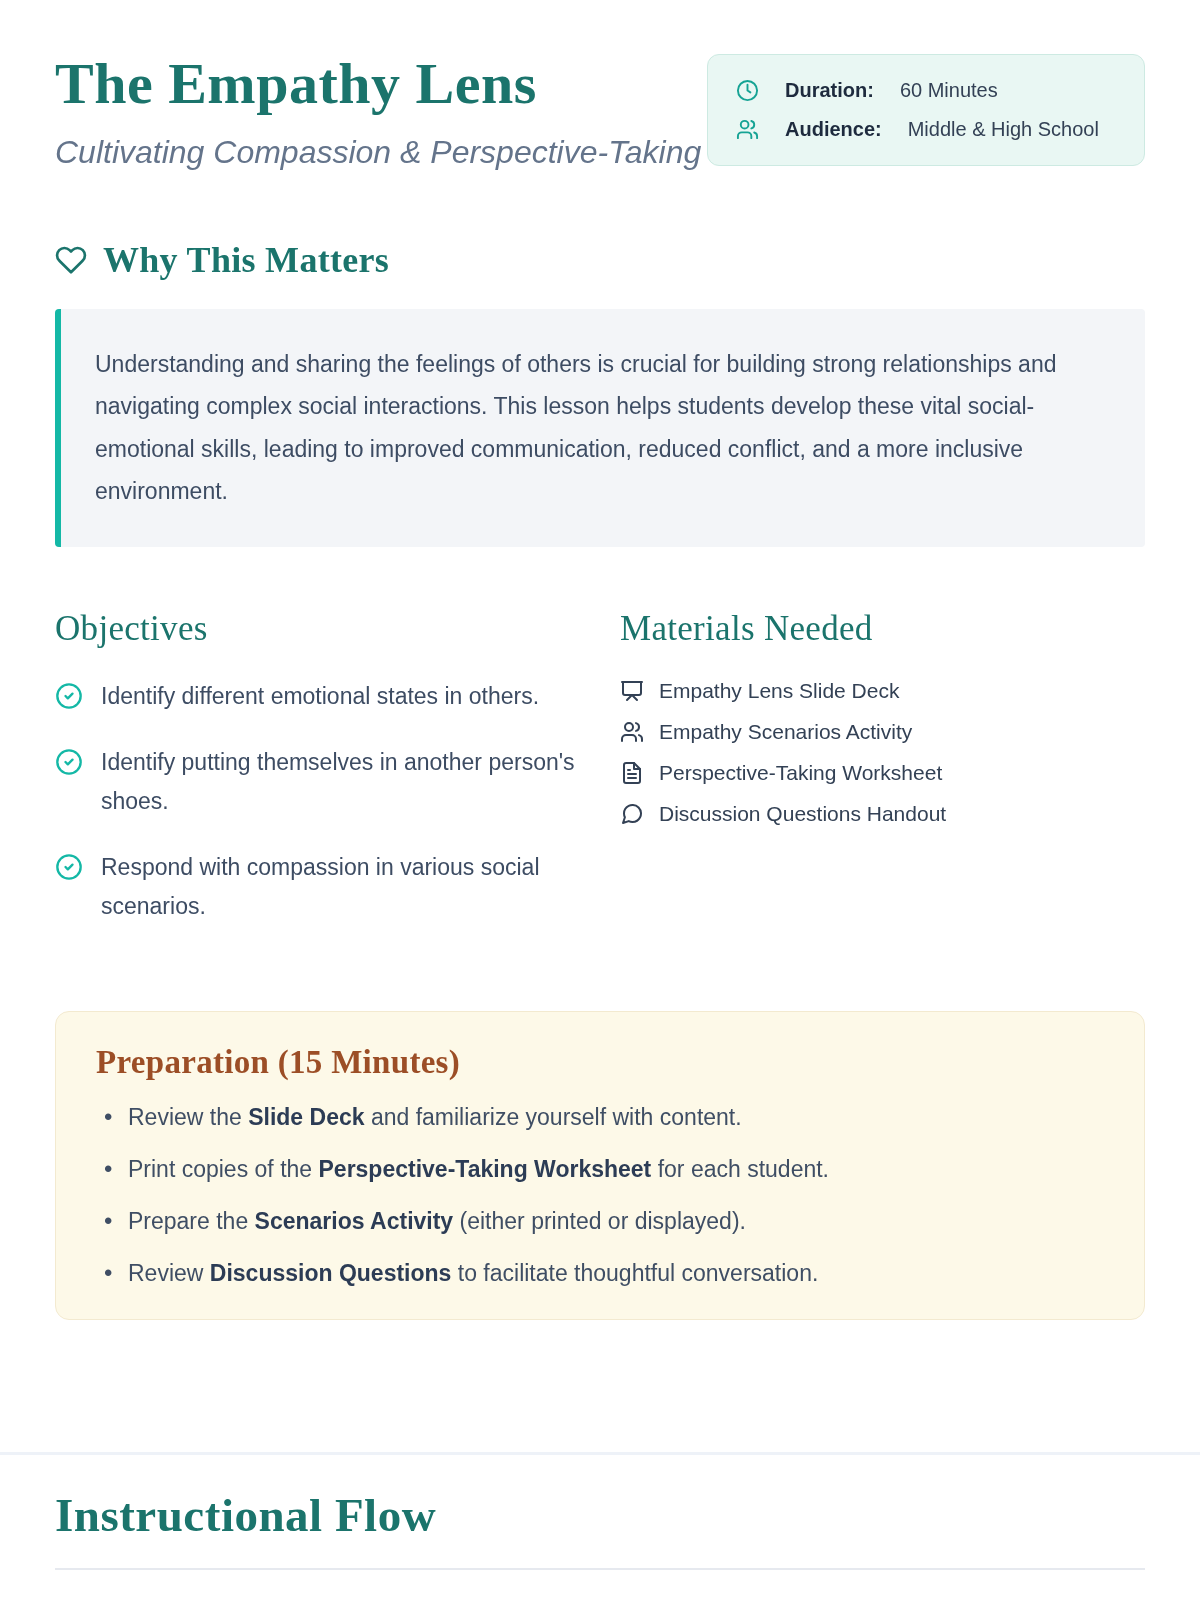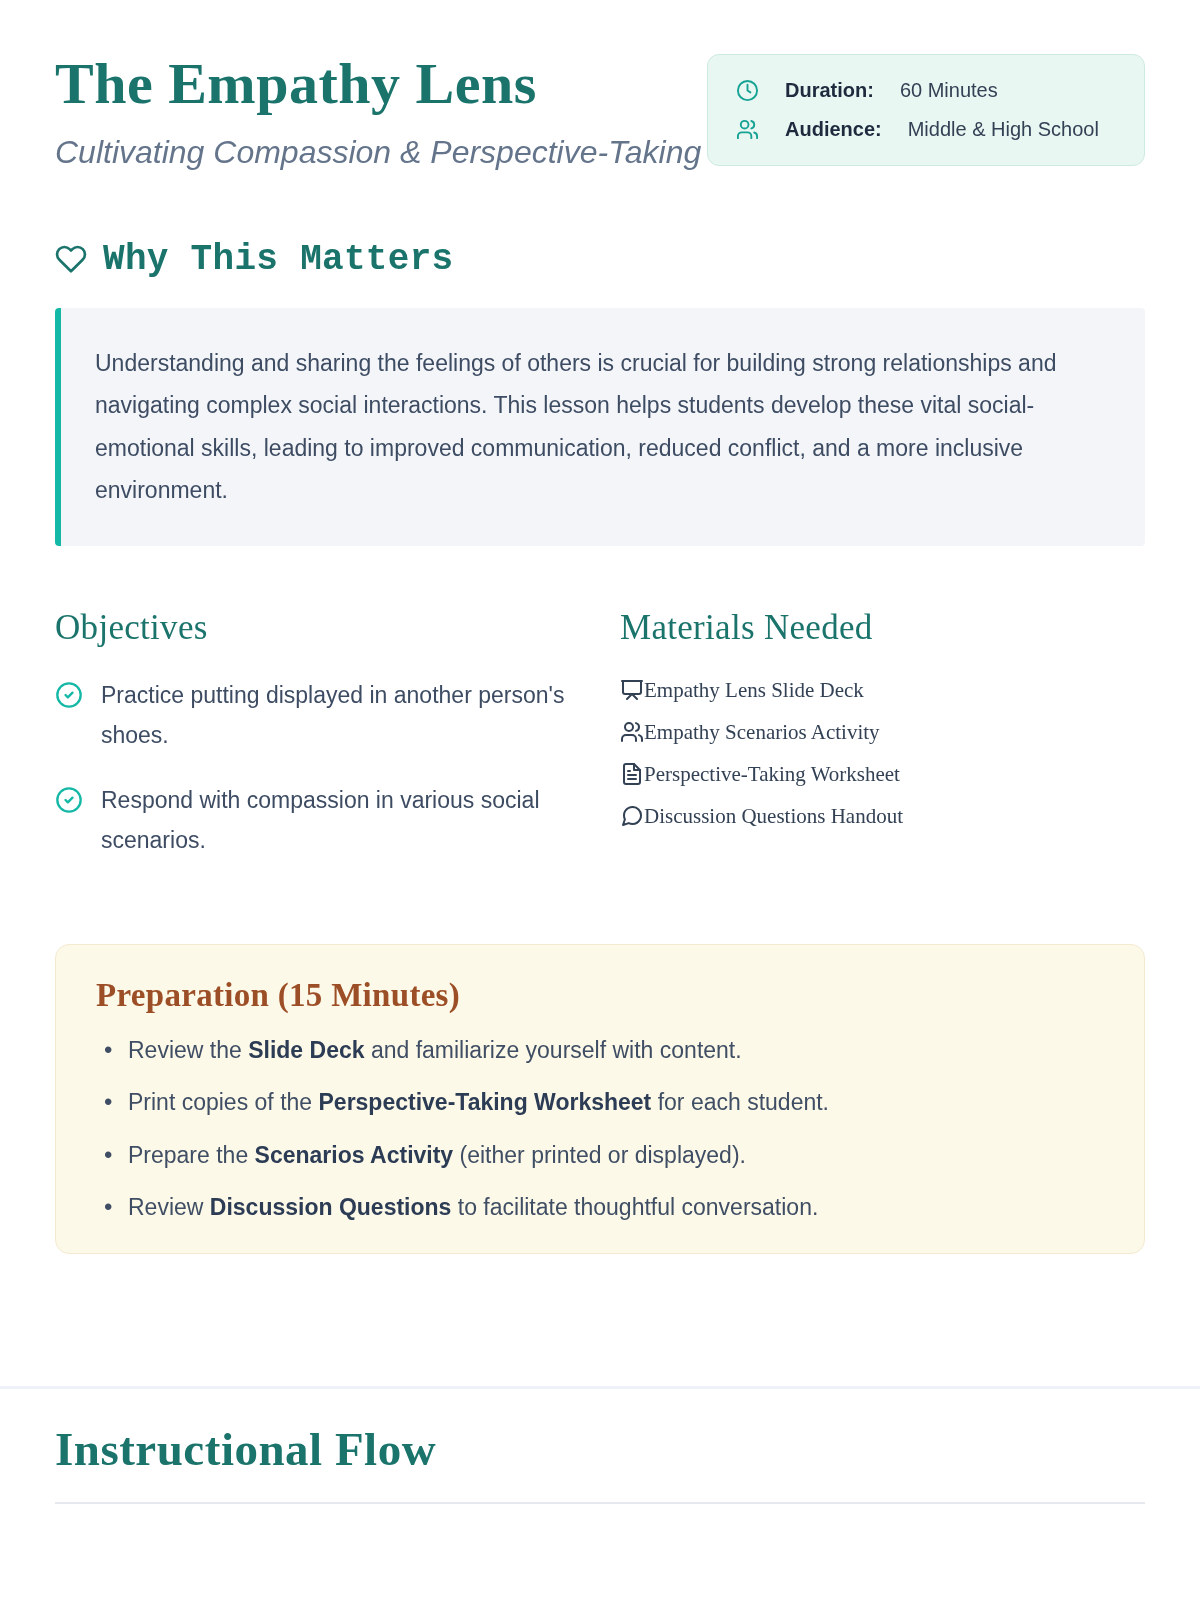--- a/index.html
+++ b/index.html
@@ -55,21 +55,21 @@
   .section-heading {
     font-family: "Liberation Serif", serif;
     font-weight: 600;
     font-size: 36px;
     color: #1b746c;
     letter-spacing: 0.3px;
     display: flex;
     align-items: center;
     gap: 16px;
   }
-  .why-heading { margin-top: 68px; font-family: Liberation Mono, monospace; }
+  .why-heading { margin-top: 68px; }
 
   
   .quote-block {
     margin-top: 28px;
     background: #f3f5f8;
     border-left: 6px solid #14b8a6;
     border-radius: 4px;
     padding: 34px 34px;
     font-size: 23px;
     line-height: 1.85;
@@ -98,24 +98,24 @@
     margin-bottom: 26px;
     font-size: 23px;
     line-height: 1.72;
     color: #3d4c63;
   }
   .objective-item .icon-check { margin-top: 5px; flex: 0 0 auto; color: #14b8a6; display: inline-flex; }
   .materials-list { margin-top: 30px; }
   .material-item {
     display: flex;
     align-items: center;
+    gap: 15px;
     margin-bottom: 17px;
     font-size: 21px;
     color: #334155;
-    font-family: Liberation Serif, serif;
   }
 
   
   .prep-box {
     margin-top: 58px;
     background: #fdf9e8;
     border: 1px solid #f3ead0;
     border-radius: 14px;
     padding: 32px 40px 30px 40px;
   }
@@ -215,21 +215,30 @@
     <div>
       <h2 class="col-heading">Objectives</h2>
       <div class="objectives-list">
         <div class="objective-item">
           <span class="icon-check">
             <svg width="28" height="28" viewBox="0 0 24 24" fill="none" stroke="currentColor" stroke-width="2" stroke-linecap="round" stroke-linejoin="round">
                 <circle cx="12" cy="12" r="10"></circle>
                 <path d="m9 12 2 2 4-4"></path>
               </svg>
           </span>
-          <span>Practice putting displayed in another person's shoes.</span>
+          <span>Identify different emotional states in others.</span>
+        </div>
+        <div class="objective-item">
+          <span class="icon-check">
+            <svg width="28" height="28" viewBox="0 0 24 24" fill="none" stroke="currentColor" stroke-width="2" stroke-linecap="round" stroke-linejoin="round">
+                <circle cx="12" cy="12" r="10"></circle>
+                <path d="m9 12 2 2 4-4"></path>
+              </svg>
+          </span>
+          <span>Identify putting themselves in another person's shoes.</span>
         </div>
         <div class="objective-item">
           <span class="icon-check">
             <svg width="28" height="28" viewBox="0 0 24 24" fill="none" stroke="currentColor" stroke-width="2" stroke-linecap="round" stroke-linejoin="round">
                 <circle cx="12" cy="12" r="10"></circle>
                 <path d="m9 12 2 2 4-4"></path>
               </svg>
           </span>
           <span>Respond with compassion in various social scenarios.</span>
         </div>

